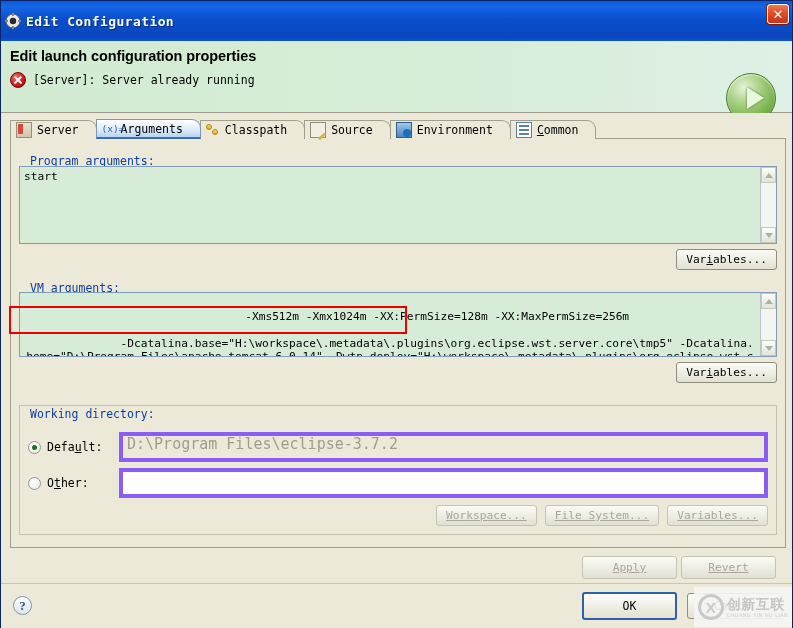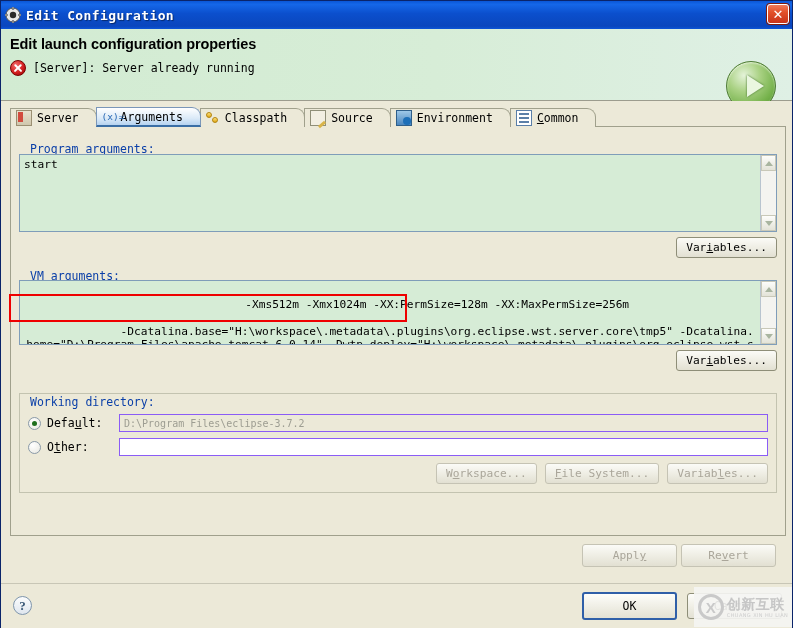--- a/index.html
+++ b/index.html
@@ -18,21 +18,21 @@
   #window {
     position: absolute; left: 0; top: 0;
     width: 793px; height: 628px;
     box-sizing: border-box;
     border: 1px solid #0a246a;
     background: #ece9d8;
   }
 
   
   #titlebar {
-    height: 28px;
+    height: 40px;
     background: linear-gradient(to bottom, #0a56d6 0%, #1567e8 12%, #0b4fcd 45%, #0a46bd 90%, #0c55d8 100%);
     display: flex; align-items: center;
     padding: 0 2px 0 4px;
     position: relative;
   }
   #titlebar .title-text {
     color: #ffffff;
     font-family: "DejaVu Sans Mono", monospace;
     font-size: 13px;
     font-weight: bold;
@@ -280,21 +280,21 @@
     background: linear-gradient(to bottom, #fbfbf7 0%, #f0efe6 45%, #e2e0d2 100%);
     border: 1px solid #8e8e78;
     border-radius: 3px;
     padding: 3px 9px;
     color: #000;
     cursor: pointer;
     box-sizing: border-box;
     white-space: nowrap;
   }
   .btn u { text-decoration: underline; }
-  .btn.disabled { color: #aaa69a; border-color: #c5c3b4; cursor: default; }
+  .btn.disabled { color: #aaa69a; border-color: #c5c3b4; cursor: default; text-decoration: underline; }
   .btn.disabled u { text-decoration-color: #aaa69a; }
   .btn-row-right { display: flex; justify-content: flex-end; margin-top: 5px; }
 
   
   .wd-row { display: flex; align-items: center; margin: 2px 0 6px 0; }
   .radio {
     width: 13px; height: 13px; border-radius: 50%;
     border: 1px solid #8a9aa8;
     background: radial-gradient(circle at 35% 30%, #ffffff, #e7e7df);
     margin-right: 6px; flex: 0 0 13px;
@@ -306,25 +306,25 @@
     left: 3px; top: 3px; width: 5px; height: 5px;
     border-radius: 50%; background: #1e6f1e;
   }
   .wd-label {
     font-family: "DejaVu Sans Mono", monospace;
     font-size: 11.5px; color: #000;
     width: 72px; flex: 0 0 72px;
   }
   .wd-label u { text-decoration: underline; }
   .wd-input {
-    flex: 1; height: 18px;
-    border: 1px solid #8b5cf6;
-    background: #ece9d8;
-    font-family: "DejaVu Sans Mono", monospace;
-    font-size: 10px;
+    flex: 1; height: 30px;
+    border: 4px solid #8b5cf6;
+    background: #ece9d8;
+    font-family: "DejaVu Sans Mono", monospace;
+    font-size: 15px;
     color: #9d9d92;
     padding: 1px 4px;
     line-height: 15px;
     box-sizing: border-box;
   }
   .wd-input.empty { background: #ffffff; color: #000; }
   .wd-btnrow { display: flex; justify-content: flex-end; gap: 8px; margin-top: 7px; }
 
   
   .apply-row {
@@ -539,21 +539,21 @@
             </div>
           </div>
           <div class="btn-row-right">
             <div class="btn">Var<u>i</u>ables...</div>
           </div>
         </div>
       </div>
 
       <div class="group" style="margin-top:4px;border-radius:29px;">
         <span class="group-legend" style="top:2px;">Working directory:</span>
-        <div class="group-frame" style="border:1px solid #c3c3b0;margin-top:22px;padding:18px 8px 8px 8px;">
+        <div class="group-frame" style="border:1px solid #c3c3b0;margin-top:22px;padding:24px 8px 8px 8px;">
           <div class="wd-row">
             <span class="radio checked"></span>
             <span class="wd-label">Defa<u>u</u>lt:</span>
             <div class="wd-input">D:\Program Files\eclipse-3.7.2</div>
           </div>
           <div class="wd-row">
             <span class="radio"></span>
             <span class="wd-label">O<u>t</u>her:</span>
             <div class="wd-input empty"></div>
           </div>

